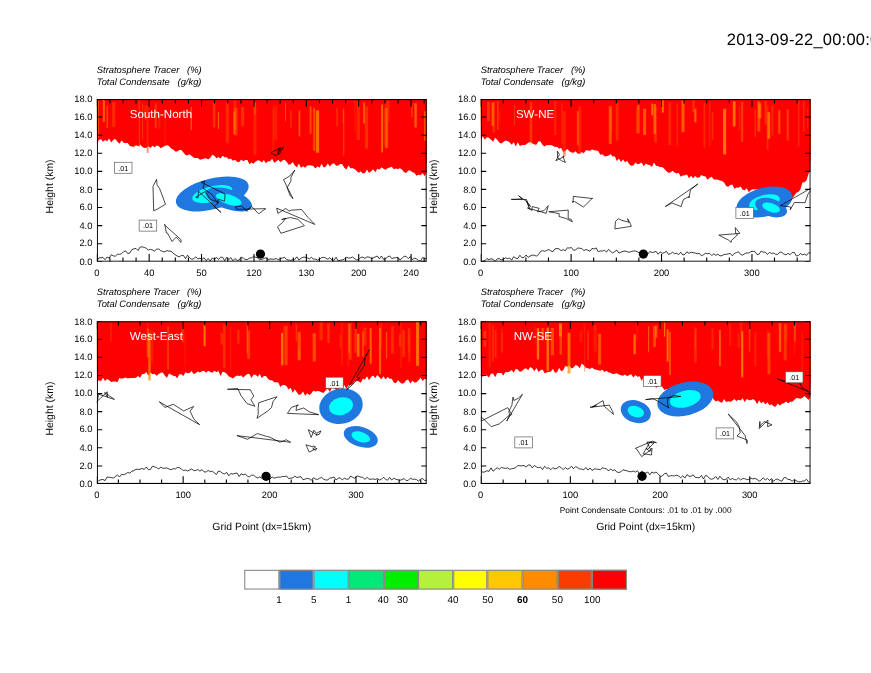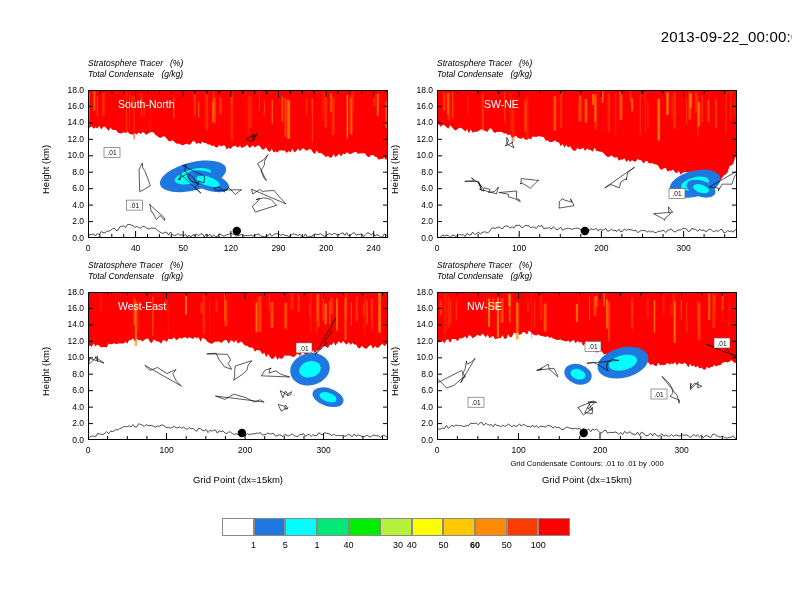--- a/index.html
+++ b/index.html
@@ -215,21 +215,21 @@
         <div class="tick ytick" style="left: -34px; width: 30px; top: 76.7222px;">8.0</div>
         <div class="tick ytick" style="left: -34px; width: 30px; top: 60.2778px;">10.0</div>
         <div class="tick ytick" style="left: -34px; width: 30px; top: 43.8333px;">12.0</div>
         <div class="tick ytick" style="left: -34px; width: 30px; top: 27.3889px;">14.0</div>
         <div class="tick ytick" style="left: -34px; width: 30px; top: 10.9444px;">16.0</div>
         <div class="tick ytick" style="left: -34px; width: 30px; top: -5.5px;">18.0</div>
         <div class="tick xtick" style="left: -20px; width: 40px; top: 153px;">0</div>
         <div class="tick xtick" style="left: 27.619px; width: 40px; top: 153px;">40</div>
         <div class="tick xtick" style="left: 75.2381px; width: 40px; top: 153px;">50</div>
         <div class="tick xtick" style="left: 122.857px; width: 40px; top: 153px;">120</div>
-        <div class="tick xtick" style="left: 170.476px; width: 40px; top: 153px;">290</div>
+        <div class="tick xtick" style="left: 170.476px; width: 40px; top: 153px;">130</div>
         <div class="tick xtick" style="left: 218.095px; width: 40px; top: 153px;">200</div>
         <div class="tick xtick" style="left: 265.714px; width: 40px; top: 153px; text-align: center;">240</div>
         <div class="ylabel" style="left: -48px; top: 104px;">Height (km)</div>
       </div>
       <div class="panel" style="left: 437px; top: 90px; width: 300px; height: 148px;">
         <div class="hdr" style="left: 0px; top: -32px;">
           <div>Stratosphere Tracer   (%)</div>
           <div>Total Condensate   (g/kg)</div>
         </div>
         <svg width="300" height="148" viewBox="0 0 300 148">
@@ -360,21 +360,21 @@
             <line x1="226.0" x2="226.0" y1="0" y2="4"></line>
             <line x1="246.6" x2="246.6" y1="141" y2="148"></line>
             <line x1="246.6" x2="246.6" y1="0" y2="7"></line>
             <line x1="267.1" x2="267.1" y1="144" y2="148"></line>
             <line x1="267.1" x2="267.1" y1="0" y2="4"></line>
             <line x1="287.7" x2="287.7" y1="144" y2="148"></line>
             <line x1="287.7" x2="287.7" y1="0" y2="4"></line>
           </g>
           <circle cx="147.9" cy="141.0" r="4.2" fill="#000"></circle>
         </svg>
-        <div class="plotlabel" style="left: 47px; top: 8px; color: rgb(255, 255, 255); text-align: right;">SW-NE</div>
+        <div class="plotlabel" style="left: 32px; top: 8px; color: rgb(255, 255, 255); text-align: right;">SW-NE</div>
         <div class="tick ytick" style="left: -34px; width: 30px; top: 142.5px;">0.0</div>
         <div class="tick ytick" style="left: -34px; width: 30px; top: 126.056px;">2.0</div>
         <div class="tick ytick" style="left: -34px; width: 30px; top: 109.611px;">4.0</div>
         <div class="tick ytick" style="left: -34px; width: 30px; top: 93.1667px;">6.0</div>
         <div class="tick ytick" style="left: -34px; width: 30px; top: 76.7222px;">8.0</div>
         <div class="tick ytick" style="left: -34px; width: 30px; top: 60.2778px;">10.0</div>
         <div class="tick ytick" style="left: -34px; width: 30px; top: 43.8333px;">12.0</div>
         <div class="tick ytick" style="left: -34px; width: 30px; top: 27.3889px;">14.0</div>
         <div class="tick ytick" style="left: -34px; width: 30px; top: 10.9444px;">16.0</div>
         <div class="tick ytick" style="left: -34px; width: 30px; top: -5.5px;">18.0</div>
@@ -706,21 +706,21 @@
         <div class="tick ytick" style="left: -34px; width: 30px; top: 43.8333px;">12.0</div>
         <div class="tick ytick" style="left: -34px; width: 30px; top: 27.3889px;">14.0</div>
         <div class="tick ytick" style="left: -34px; width: 30px; top: 10.9444px;">16.0</div>
         <div class="tick ytick" style="left: -34px; width: 30px; top: -5.5px;">18.0</div>
         <div class="tick xtick" style="left: -20px; width: 40px; top: 153px;">0</div>
         <div class="tick xtick" style="left: 61.5217px; width: 40px; top: 153px;">100</div>
         <div class="tick xtick" style="left: 143.043px; width: 40px; top: 153px;">200</div>
         <div class="tick xtick" style="left: 224.565px; width: 40px; top: 153px;">300</div>
         <div class="ylabel" style="left: -48px; top: 104px;">Height (km)</div>
         <div class="axlabel" style="left: 0px; width: 300px; text-align: center; top: 182px;">Grid Point (dx=15km)</div>
-        <div class="note" style="left: 0px; width: 300px; text-align: center; top: 167px;">Grid Condensate Contours: .01 to .01 by .000</div>
+        <div class="note" style="left: 0px; width: 300px; text-align: center; top: 167px;">Point Condensate Contours: .01 to .01 by .000</div>
       </div>
     </div>
 
   <div class="cbar" id="colorbar" style="left:222px;top:518px;width:348px;height:18px;">
       <div class="cbcell" style="left: 0px; width: 31.6364px; background: rgb(255, 255, 255);"></div>
       <div class="cbcell" style="left: 31.6364px; width: 31.6364px; background: rgb(31, 120, 224);"></div>
       <div class="cbcell" style="left: 63.2727px; width: 31.6364px; background: rgb(0, 255, 255);"></div>
       <div class="cbcell" style="left: 94.9091px; width: 31.6364px; background: rgb(0, 232, 120);"></div>
       <div class="cbcell" style="left: 126.545px; width: 31.6364px; background: rgb(0, 239, 0);"></div>
       <div class="cbcell" style="left: 158.182px; width: 31.6364px; background: rgb(180, 240, 60);"></div>
@@ -728,21 +728,21 @@
       <div class="cbcell" style="left: 221.455px; width: 31.6364px; background: rgb(255, 200, 0);"></div>
       <div class="cbcell" style="left: 253.091px; width: 31.6364px; background: rgb(255, 140, 0);"></div>
       <div class="cbcell" style="left: 284.727px; width: 31.6364px; background: rgb(250, 60, 0);"></div>
       <div class="cbcell" style="left: 316.364px; width: 31.6364px; background: rgb(255, 0, 0);"></div>
     </div>
   <div id="cbticks">
       <div class="cbtick" style="left: 233.636px; width: 40px; top: 540px; position: absolute;">1</div>
       <div class="cbtick" style="left: 265.273px; width: 40px; top: 540px; position: absolute;">5</div>
       <div class="cbtick" style="left: 296.909px; width: 40px; top: 540px; position: absolute;">1</div>
       <div class="cbtick" style="left: 328.545px; width: 40px; top: 540px; position: absolute;">40</div>
-      <div class="cbtick" style="left: 378px; width: 40px; top: 540px; position: absolute;">30</div>
+      <div class="cbtick" style="left: 346px; width: 40px; top: 540px; position: absolute;">30</div>
       <div class="cbtick" style="left: 391.818px; width: 40px; top: 540px; position: absolute;">40</div>
       <div class="cbtick" style="left: 423.455px; width: 40px; top: 540px; position: absolute;">50</div>
       <div class="cbtick" style="left: 455.091px; width: 40px; top: 540px; position: absolute; font-weight: bold;">60</div>
       <div class="cbtick" style="left: 486.727px; width: 40px; top: 540px; position: absolute;">50</div>
       <div class="cbtick" style="left: 518.364px; width: 40px; top: 540px; position: absolute;">100</div>
     </div>
 
 </div>
 
 </body></html>

